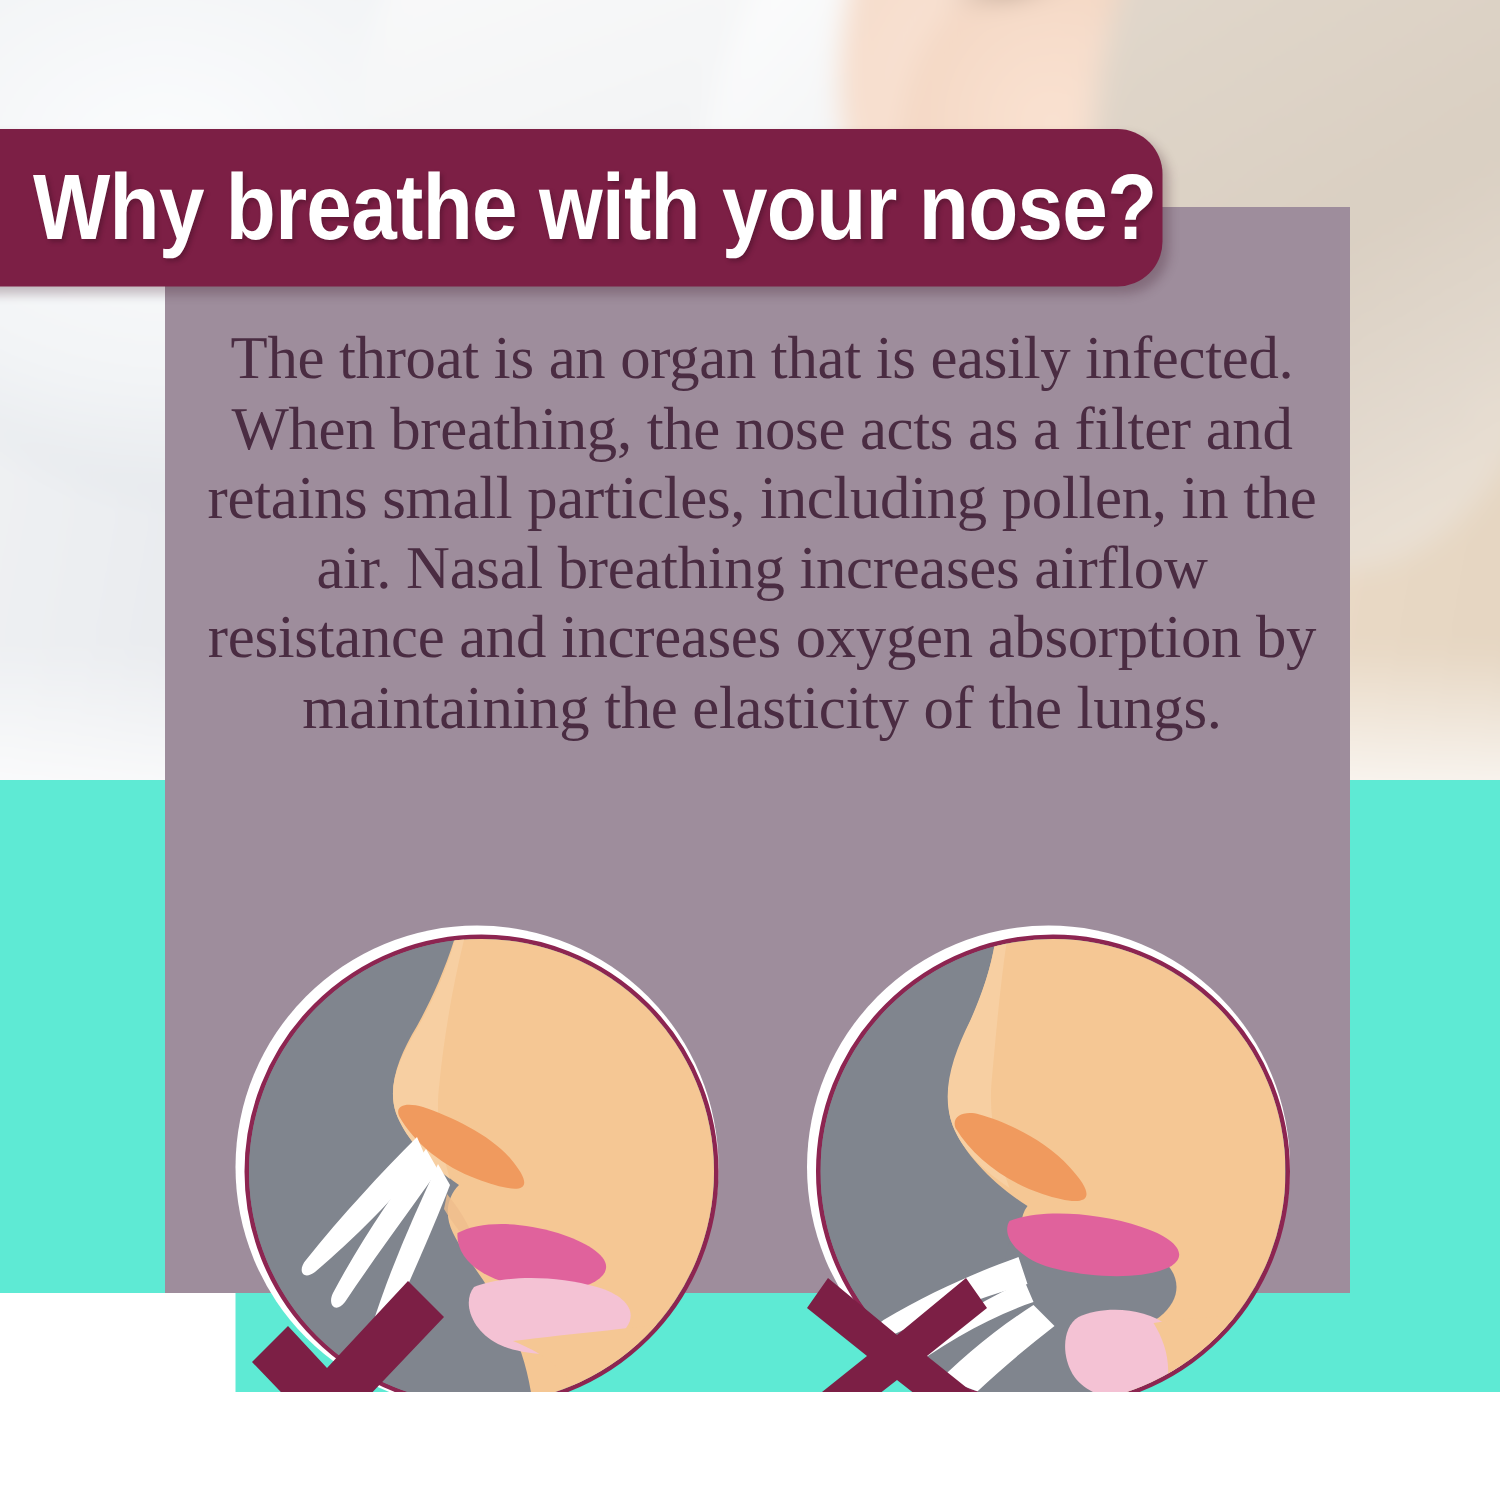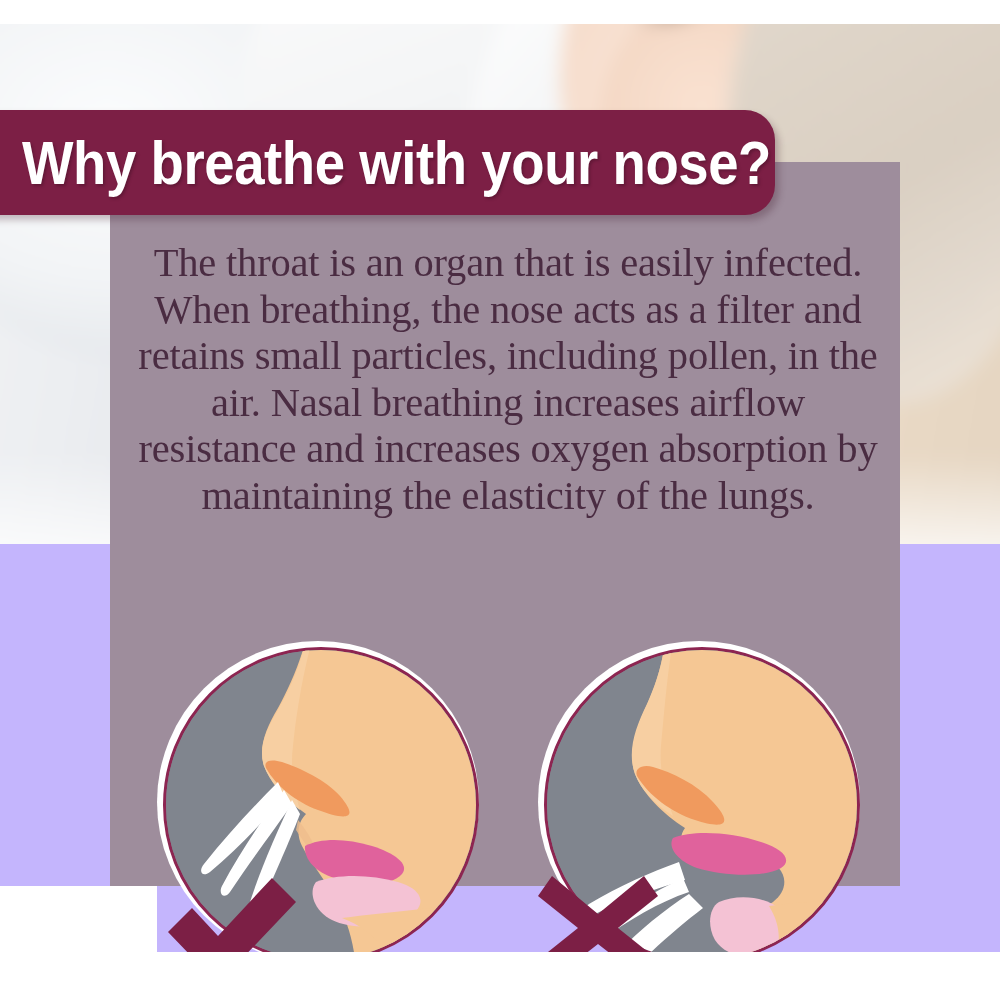--- a/index.html
+++ b/index.html
@@ -11,23 +11,22 @@
     width: 1000px;
     height: 1000px;
     font-family: "Liberation Sans", sans-serif;
     overflow: hidden;
   }
 
   #poster {
     position: relative;
     width: 1000px;
     height: 928px;
-    background: #c4b5fd;
+    background: #5eead4;
     overflow: hidden;
-    margin-top: 24px;
   }
 
   
   .photo-bg {
     position: absolute;
     left: 0; top: 0;
     width: 1000px;
     height: 520px;
     overflow: hidden;
   }

